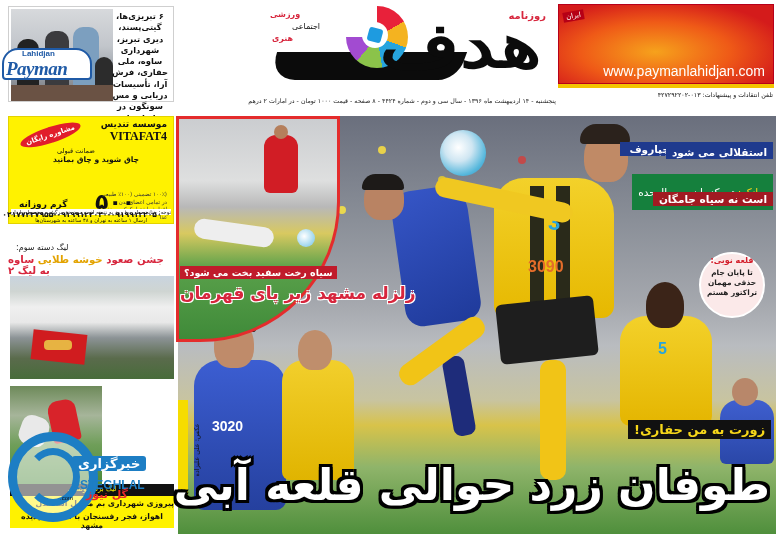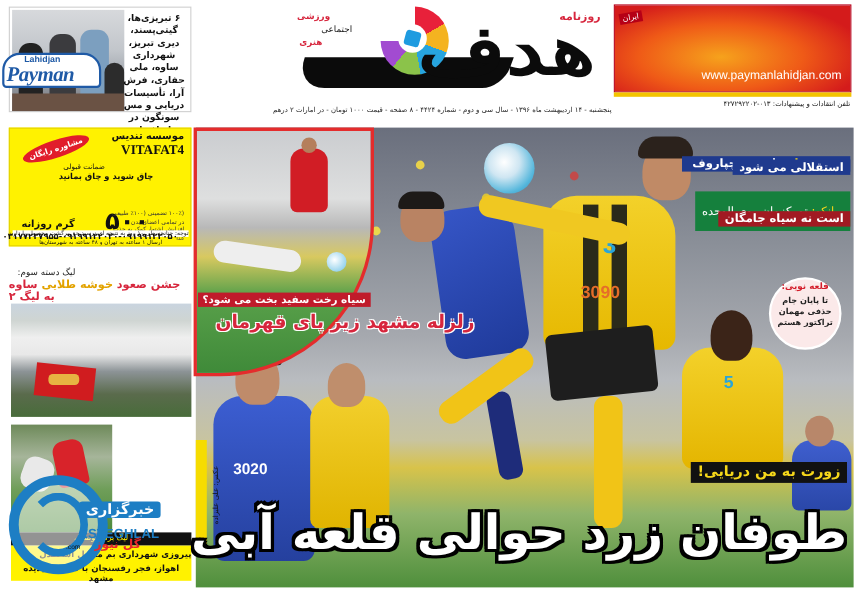--- a/index.html
+++ b/index.html
@@ -27,21 +27,21 @@
   #logo-tag2 { left: 16px; top: 18px; font-size: 8px; font-weight: normal; color: #111; margin-left: 14px; }
   #logo-tag3 { left: 10px; top: 30px; font-size: 8px; font-weight: bold; color: #d7263d; }
   #logo-label { right: 10px; top: 6px; font-size: 10px; font-weight: bold; color: #d7263d; }
   #dateline { left: 262px; top: 97px; width: 294px; font-size: 6.3px; color: #222; text-align: center; white-space: nowrap; }
 
   
   #ad-top { left: 558px; top: 4px; width: 216px; height: 80px;
     background: radial-gradient(ellipse at 45% 60%, #f6a21c 0%, #ef5a17 45%, #d41b1b 80%); border: 1px solid #b7001a; overflow: hidden; }
   #ad-top-title { right: 6px; top: 4px; font-size: 34px; font-weight: 900; color: #ffffff; text-shadow: 2px 2px 0 #1b1b1b, -1px -1px 0 #1b1b1b, 1px -1px 0 #1b1b1b, -1px 1px 0 #1b1b1b; letter-spacing: 0; }
   #ad-top-badge { left: 4px; top: 6px; font-size: 7px; color: #fff; background: #b60016; padding: 1px 3px; transform: rotate(-10deg); }
-  #ad-top-url { right: 8px; top: 58px; font-size: 11px; color: #ffffff; font-family: "Liberation Sans", sans-serif; direction: ltr; }
+  #ad-top-url { right: 8px; top: 58px; font-size: 14px; color: #ffffff; font-family: "Liberation Sans", sans-serif; direction: ltr; }
   #ad-top-logo { left: 2px; top: 48px; width: 90px; height: 32px; background: #ffffff; border-radius: 16px 16px 4px 4px; border: 2px solid #1f5aa6; }
   #ad-top-logo-small { left: 22px; top: 49px; font-size: 8px; color: #1f5aa6; font-family: "Liberation Sans", sans-serif; direction: ltr; font-weight: bold; }
   #ad-top-logo-big { left: 6px; top: 58px; font-size: 19px; color: #1f5aa6; font-family: "Liberation Serif", serif; direction: ltr; font-weight: bold; font-style: italic; letter-spacing: -0.5px; }
   #ad-top-phone { right: 6px; top: 91px; font-size: 6.3px; color: #111; white-space: nowrap; }
   #ad-strip { left: 558px; top: 84px; width: 216px; height: 4px; background: #f3c400; }
 
   
   #ad-left { left: 8px; top: 116px; width: 166px; height: 108px; background: #fff200; border: 1px solid #e3d200; overflow: hidden; }
   #ad-left-inst { right: 6px; top: 2px; font-size: 9px; font-weight: bold; color: #111; }
   #ad-left-brand { right: 6px; top: 12px; font-size: 12px; font-weight: bold; color: #111; font-family: "Liberation Serif", serif; direction: ltr; }
@@ -91,21 +91,21 @@
   .crowd-dot { position: absolute; border-radius: 50%; }
 
   #inset-circle { left: 176px; top: 116px; width: 164px; height: 226px; border: 3px solid #e42c2c; border-radius: 0 0 140px 0; overflow: hidden;
     background: linear-gradient(180deg, #cbcdd0 0%, #dedfdf 28%, #b8b8b8 40%, #d8c960 52%, #59a04a 68%, #3f8a39 100%); }
   #inset-red-player { left: 85px; top: 16px; width: 34px; height: 58px; background: #d11d25; border-radius: 12px 12px 6px 6px; }
   #inset-red-head { left: 95px; top: 6px; width: 14px; height: 14px; background: #b57f5c; border-radius: 50%; }
   #inset-white-player { left: 15px; top: 104px; width: 80px; height: 20px; background: #eeeeee; border-radius: 10px; transform: rotate(8deg); }
   #inset-ball { left: 118px; top: 110px; width: 18px; height: 18px; border-radius: 50%; background: radial-gradient(circle at 40% 40%, #ffffff, #6fc2e6); }
 
   #inset-caption { left: 180px; top: 266px; background: #c01b2b; color: #fff; font-size: 9.5px; padding: 1px 4px; font-weight: bold; }
-  #inset-headline { left: 180px; top: 283px; font-size: 17px; font-weight: 900; color: #d7263d; text-shadow: 1px 1px 0 #fff, -1px -1px 0 #fff, 1px -1px 0 #fff, -1px 1px 0 #fff; white-space: nowrap; padding-left: 16px; }
+  #inset-headline { left: 180px; top: 283px; font-size: 17px; font-weight: 900; color: #d7263d; text-shadow: 1px 1px 0 #fff, -1px -1px 0 #fff, 1px -1px 0 #fff, -1px 1px 0 #fff; white-space: nowrap; }
 
   #blue-player-1 { left: 398px; top: 188px; width: 76px; height: 136px; background: linear-gradient(160deg, #3656c7, #1f3a9a); border-radius: 20px 26px 18px 18px; transform: rotate(-8deg); }
   #blue-head-1 { left: 364px; top: 176px; width: 40px; height: 44px; background: #b98363; border-radius: 50% 50% 40% 40%; }
   #blue-hair-1 { left: 362px; top: 174px; width: 42px; height: 16px; background: #1d1a18; border-radius: 20px 20px 4px 4px; }
   #ball-main { left: 440px; top: 130px; width: 46px; height: 46px; border-radius: 50%; background: radial-gradient(circle at 40% 38%, #ffffff 0%, #cfe6f2 35%, #55b7dc 70%, #2a86b7 100%); }
 
   #yellow-player-1 { left: 494px; top: 178px; width: 120px; height: 140px; background: linear-gradient(180deg, #f3d12a, #e6b800); border-radius: 30px 36px 12px 12px; }
   #yellow-stripe-1 { left: 530px; top: 186px; width: 14px; height: 132px; background: #2a2a1a; }
   #yellow-stripe-2 { left: 556px; top: 186px; width: 14px; height: 132px; background: #2a2a1a; }
   #yellow-num { left: 548px; top: 210px; font-size: 22px; font-weight: bold; color: #29a5d9; font-family: "Liberation Sans", sans-serif; }
@@ -281,21 +281,21 @@
 </div>
 <div id="news2-b" class="abs">است نه سیاه جامگان</div>
 
 <div id="quote-circle" class="abs"></div>
 <div id="quote-label" class="abs">قلعه نویی:</div>
 <div id="quote-text" class="abs">تا پایان جام حذفی مهمان تراکتور هستم</div>
 
 <div id="side-caption" class="abs"></div>
 <div id="side-caption-text" class="abs">عکس: علی علیزاده</div>
 
-<div id="kicker-main" class="abs">زورت به من دریایی!</div>
+<div id="kicker-main" class="abs">زورت به من حفاری!</div>
 <div id="headline-main" class="abs">طوفان زرد حوالی قلعه آبی</div>
 
 <div id="wm-ring" class="abs"></div>
 <div id="wm-ring-inner" class="abs"></div>
 <div id="wm-name-fa" class="abs">خبرگزاری</div>
 <div id="wm-name-en" class="abs">ESTEGHLAL</div>
 <div id="wm-site" class="abs">گل نیوز</div>
 <div id="wm-site-com" class="abs">.com</div>
 
 </body></html>

